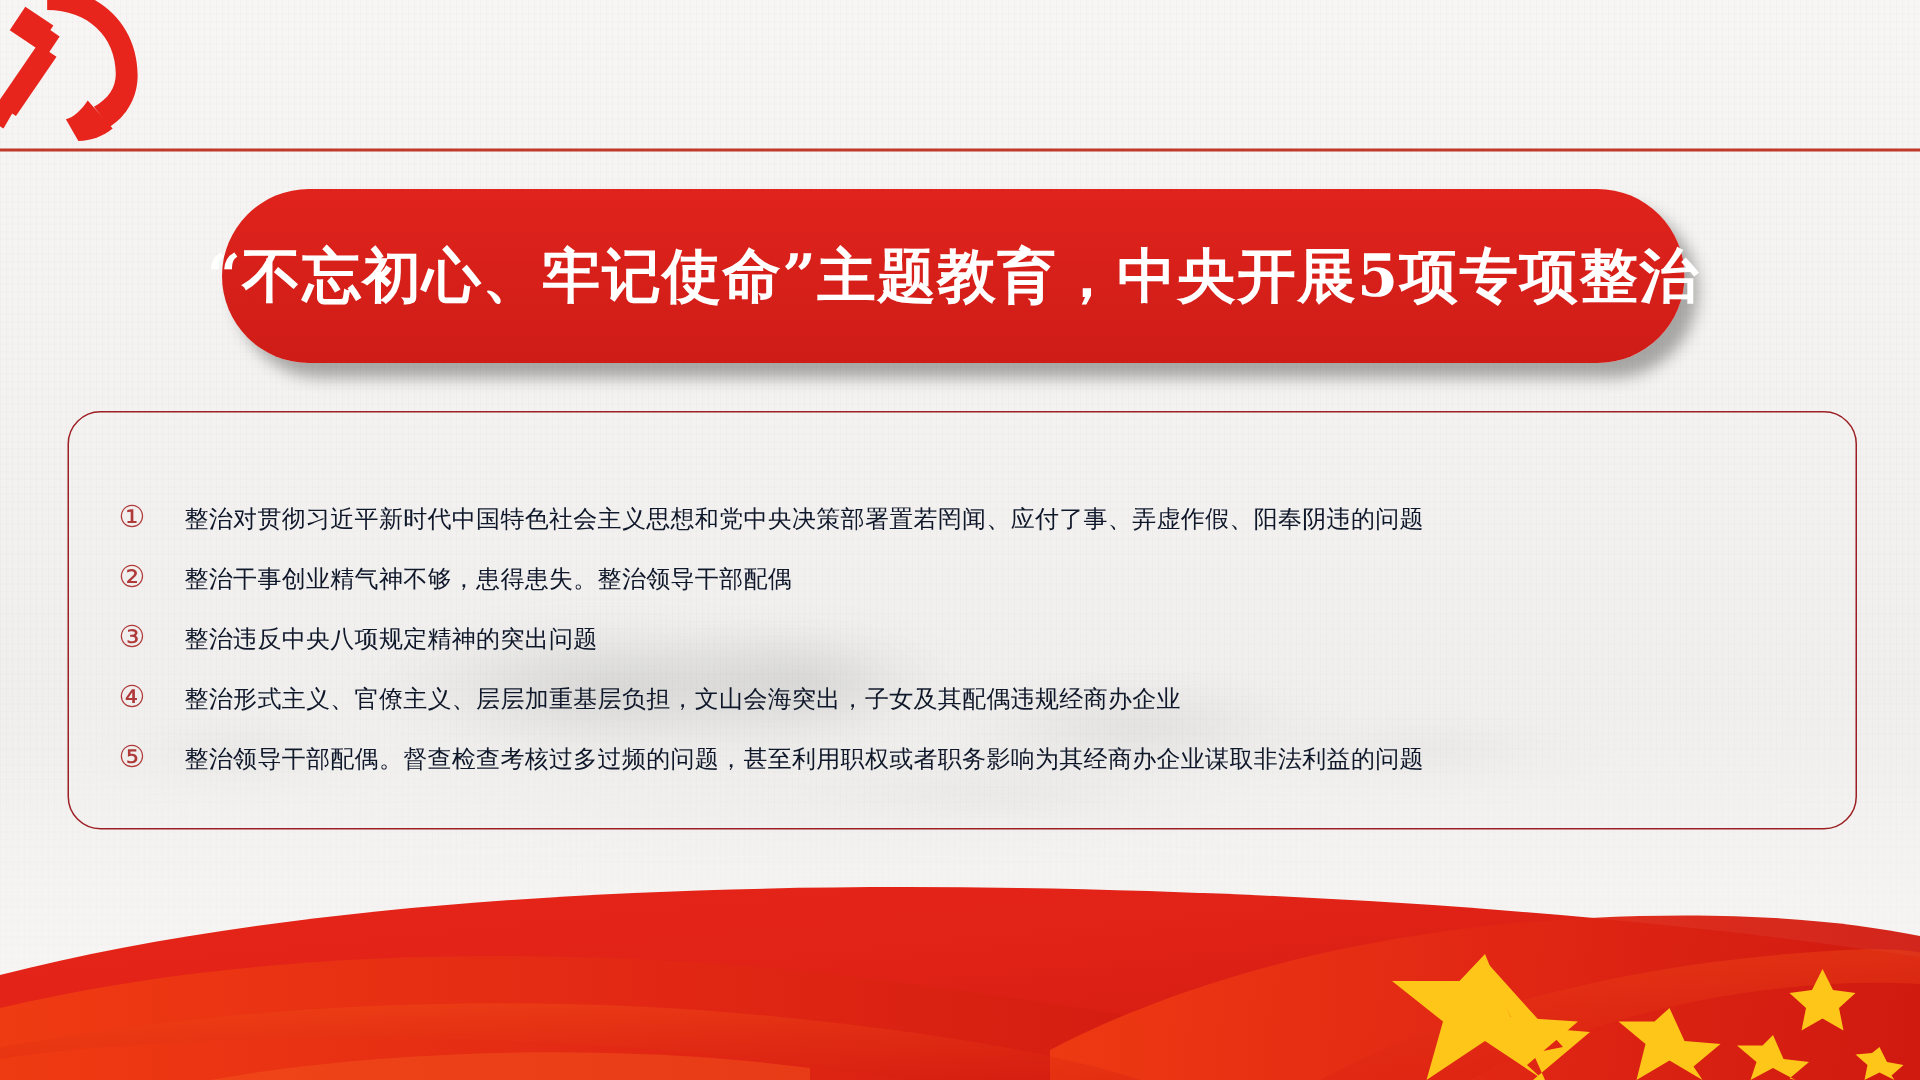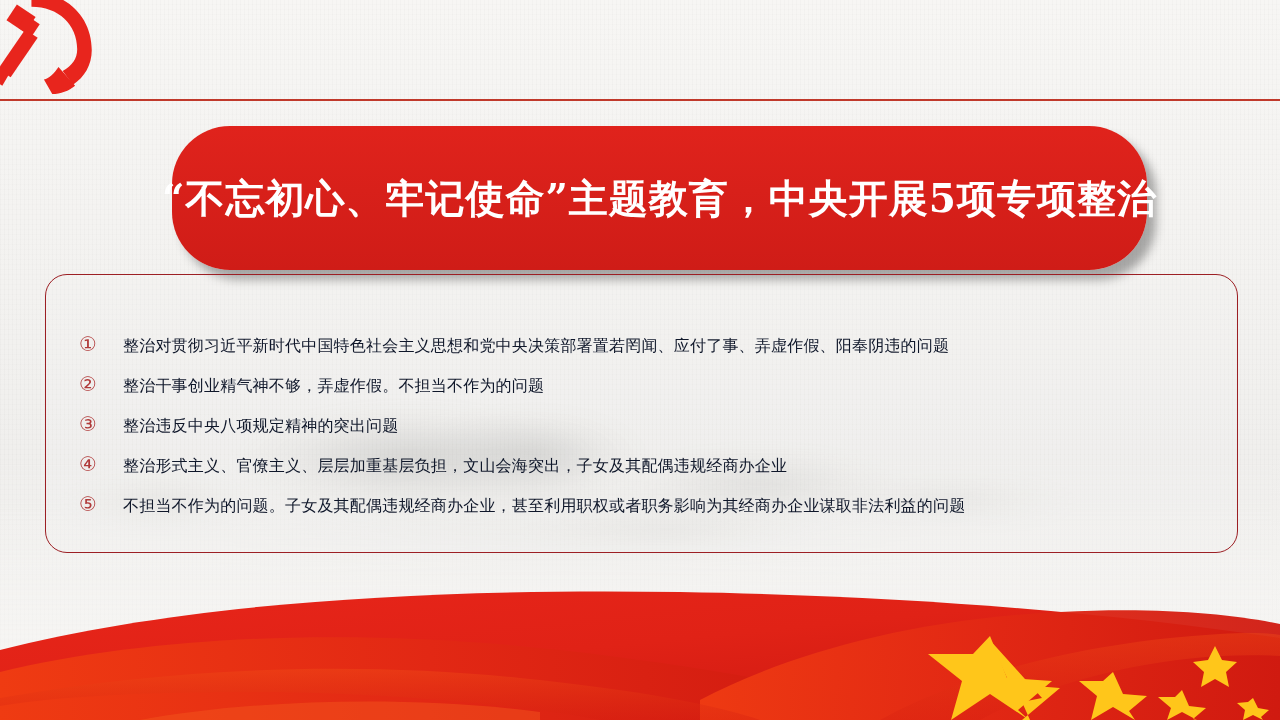--- a/index.html
+++ b/index.html
@@ -81,24 +81,24 @@
     top: -10px;
     width: 104px;
     height: 104px;
     color: #e8251d;
   }
   .party-emblem svg { display: block; width: 100%; height: 100%; }
 
   
   .title-banner {
     position: absolute;
-    left: 172px;
+    left: 148px;
     top: 126px;
     width: 975px;
-    height: 144px;
+    height: 116px;
     border-radius: 58px;
     background: linear-gradient(180deg, #e0231c 0%, #d8201a 45%, #cf1c17 100%);
     box-shadow: 9px 10px 10px rgba(60,60,60,0.42);
     display: flex;
     align-items: center;
     justify-content: center;
   }
   .title-text {
     color: #ffffff;
     font-family: "DejaVu Serif", "Liberation Serif", serif;
@@ -209,36 +209,36 @@
   <div class="content-box">
     <div class="points-list">
 
       <div class="point-row">
         <span class="point-num">①</span>
         <span class="point-text">整治对贯彻习近平新时代中国特色社会主义思想和党中央决策部署置若罔闻、应付了事、弄虚作假、阳奉阴违的问题</span>
       </div>
 
       <div class="point-row">
         <span class="point-num">②</span>
-        <span class="point-text">整治干事创业精气神不够，弄虚作假。不担当不作为的问题</span>
+        <span class="point-text">整治干事创业精气神不够，患得患失。整治领导干部配偶</span>
       </div>
 
       <div class="point-row">
         <span class="point-num">③</span>
         <span class="point-text">整治违反中央八项规定精神的突出问题</span>
       </div>
 
       <div class="point-row">
         <span class="point-num">④</span>
         <span class="point-text">整治形式主义、官僚主义、层层加重基层负担，文山会海突出，子女及其配偶违规经商办企业</span>
       </div>
 
       <div class="point-row">
         <span class="point-num">⑤</span>
-        <span class="point-text">不担当不作为的问题。子女及其配偶违规经商办企业，甚至利用职权或者职务影响为其经商办企业谋取非法利益的问题</span>
+        <span class="point-text">整治领导干部配偶。督查检查考核过多过频的问题，甚至利用职权或者职务影响为其经商办企业谋取非法利益的问题</span>
       </div>
 
     </div>
   </div>
 
   <div class="flag-wrap">
     <svg viewBox="0 0 1280 140" preserveAspectRatio="none" aria-hidden="true">
       <defs>
         <linearGradient id="flagA" x1="0" y1="0" x2="1" y2="1">
           <stop offset="0%" stop-color="#e8251a"></stop>

